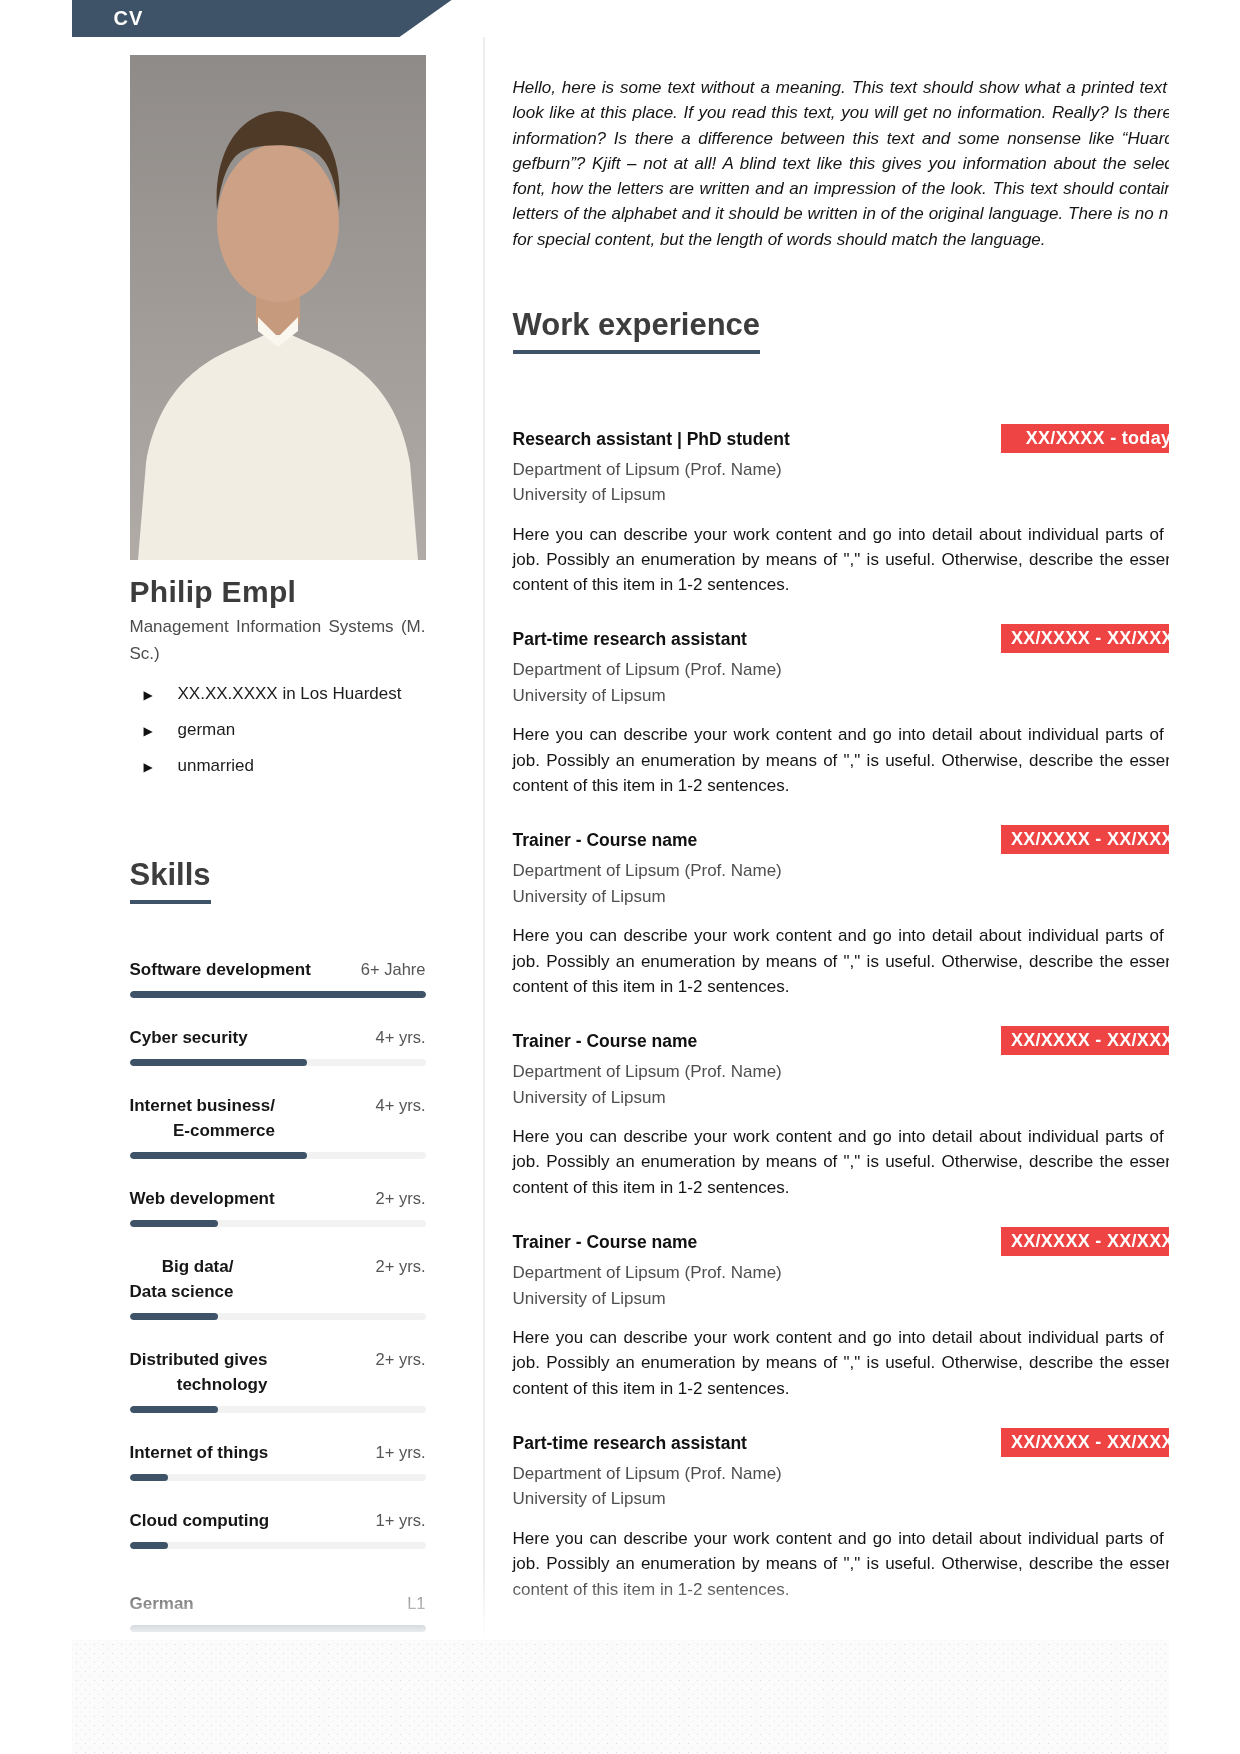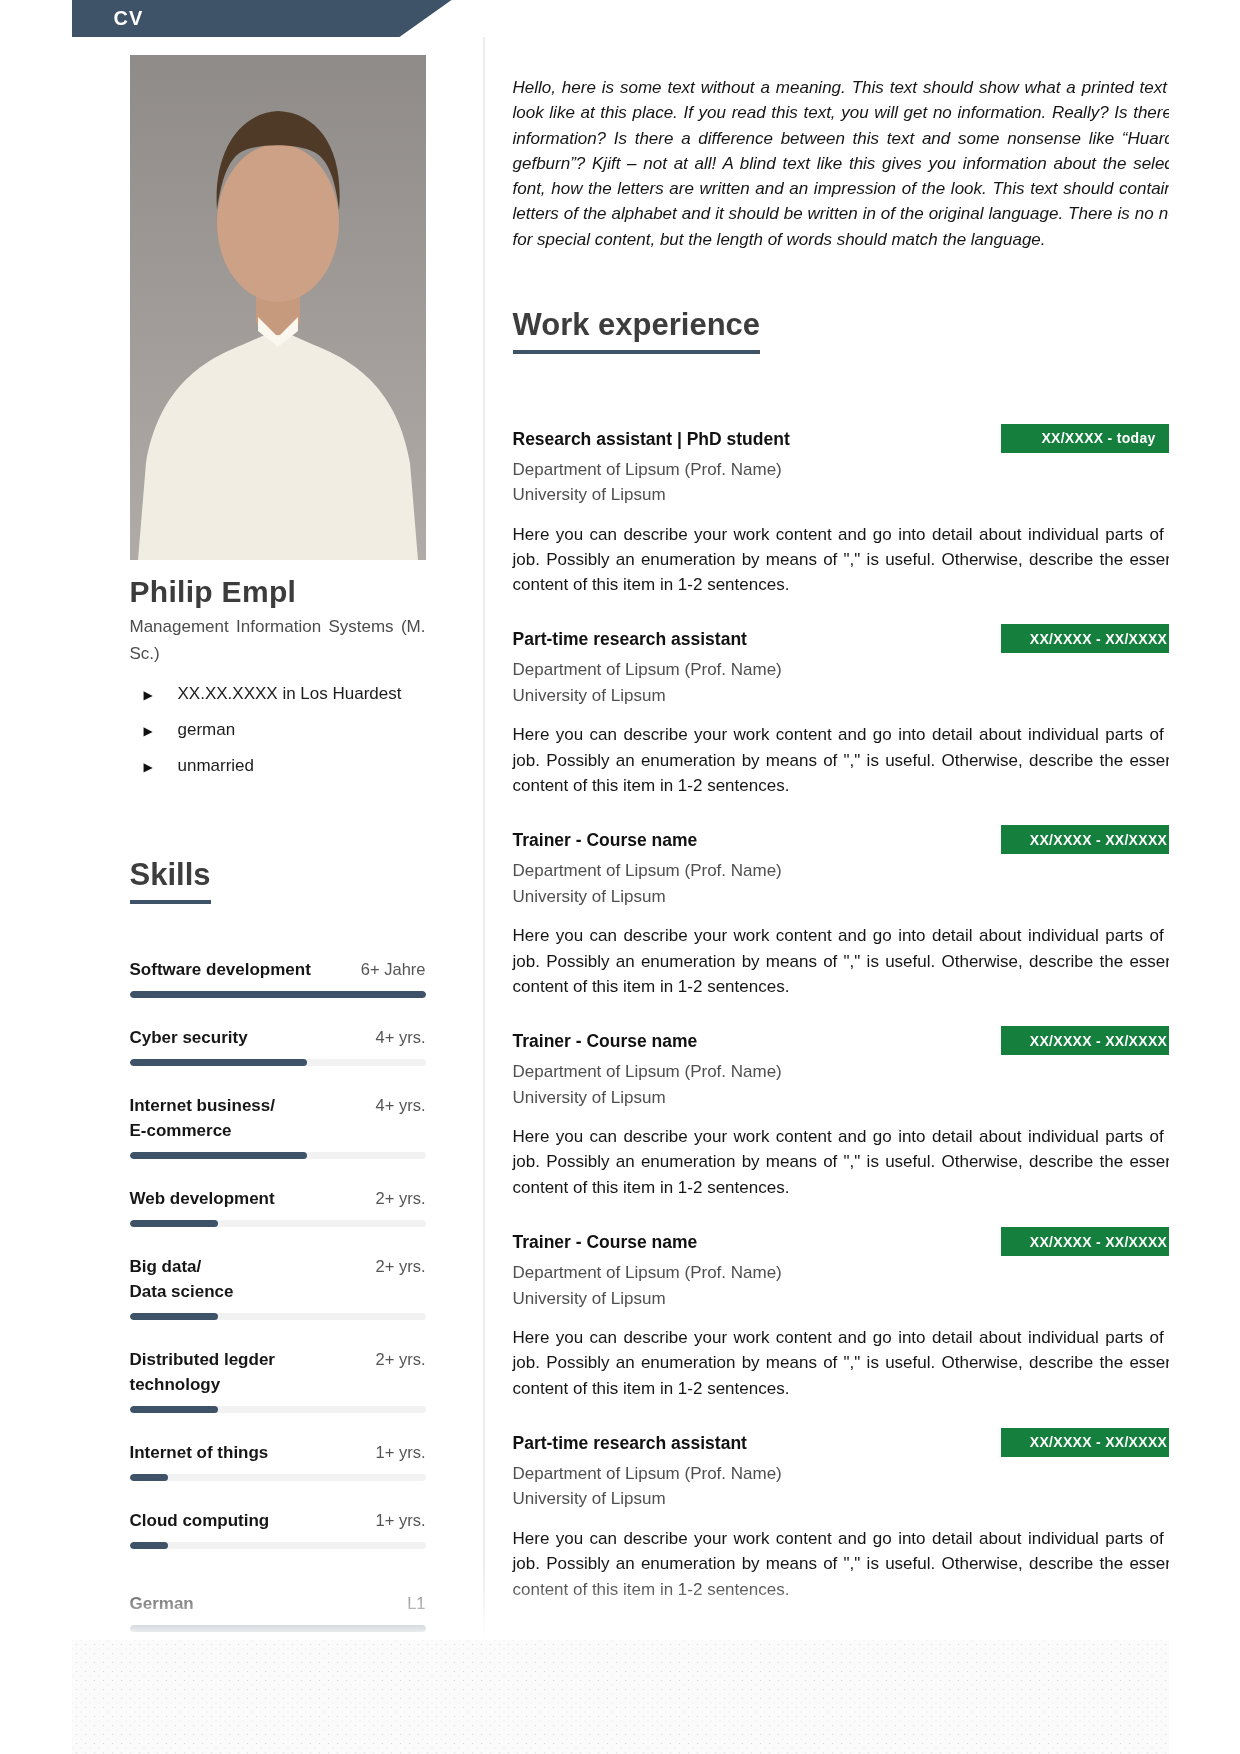--- a/index.html
+++ b/index.html
@@ -31,41 +31,41 @@
   .degree { margin:4px 0 0 0; font-size:17px; line-height:27px; color:#4c4c4c; text-align:justify; }
   .details { margin:16px 0 0 0; padding:0; list-style:none; }
   .detail { display:flex; align-items:baseline; line-height:22px; margin-bottom:13px; font-size:17px; color:#1c1c1c; }
   .tri { flex:none; width:34px; margin-left:14px; font-size:12px; color:#111; }
 
   .section-h {
     display:inline-block; font-size:31px; font-weight:bold; color:#3d3d3d;
     line-height:34px; padding-bottom:8px; border-bottom:4px solid #3e5368;
   }
   .skills-h-wrap { margin-top:54px; }
-  .skills-list { margin-top:28px; }
+  .skills-list { margin-top:28px;text-align:right; }
   .skill { margin-bottom:27px; }
   .skill-head { display:flex; justify-content:space-between; align-items:flex-start; }
   .skill-label { font-weight:bold; font-size:17px; line-height:25px; color:#161616; }
   .skill-level { font-size:16.5px; line-height:25px; color:#555; white-space:nowrap; }
   .skill-bar { margin-top:9px; height:7px; border-radius:4px; background:#f2f2f2; overflow:hidden; position:relative; }
   .skill-fill { height:7px; border-radius:4px; background:#3e5368; width:0; }
   .lang-gap { height:15px; }
 
   
   .bio-h-wrap { margin-top:16px; }
   .paragraph { font-size:17px; line-height:25.3px; text-align:justify; color:#151515; margin:0; }
   .bio-par { margin-top:38px;font-style:italic; }
   .work-h-wrap { margin-top:30px; }
   .entry { margin-top:27px; }
   .entry.first { margin-top:44px; }
   .entry-head { display:flex; justify-content:space-between; align-items:flex-start; margin-bottom:3px; }
   .entry-title { font-size:17.5px; font-weight:bold; line-height:30px; color:#111; }
   .date-badge {
-    flex:none; width:196px; height:29px; background:#15803d; color:#ffffff;
-    font-weight:bold; font-size:14px; display:flex; align-items:center; justify-content:center;
+    flex:none; width:196px; height:29px; background:#ef4444; color:#ffffff;
+    font-weight:bold; font-size:18px; display:flex; align-items:center; justify-content:center;
     letter-spacing:.3px;
   }
   .org-line { font-size:17px; line-height:25.5px; color:#4f4f4f; }
   .entry-body { margin-top:14px; }
 
   
   .page-fade {
     position:absolute; left:0; right:0; top:1568px; height:72px; z-index:5;
     background:linear-gradient(to bottom, rgba(255,255,255,0), rgba(255,255,255,1));
     pointer-events:none;
@@ -193,21 +193,21 @@
             <div class="skill-level">2+ yrs.</div>
           </div>
           <div class="skill-bar">
               <div class="skill-fill" style="width: 30%;"></div>
             </div>
         </div>
 
         <div class="skill">
           <div class="skill-head">
             <div class="skill-label">
-              <div>Distributed legder</div>
+              <div>Distributed gives</div>
                 <div>technology</div>
             </div>
             <div class="skill-level">2+ yrs.</div>
           </div>
           <div class="skill-bar">
               <div class="skill-fill" style="width: 30%;"></div>
             </div>
         </div>
 
         <div class="skill">

